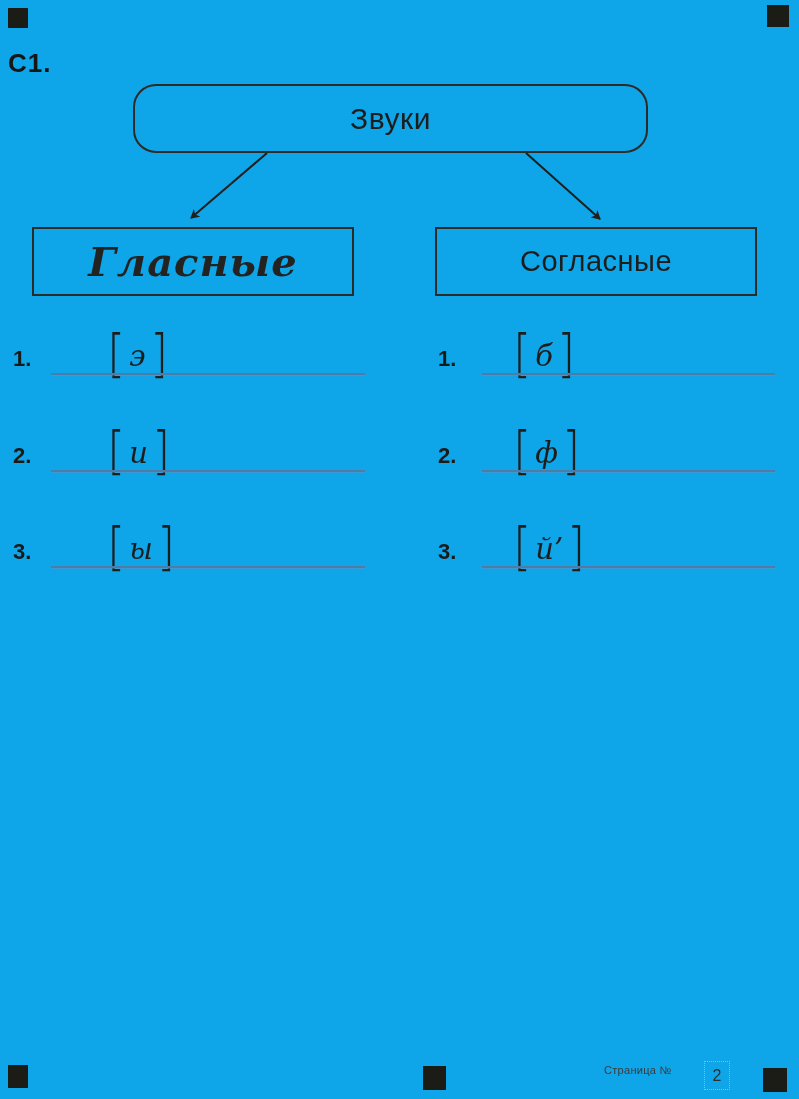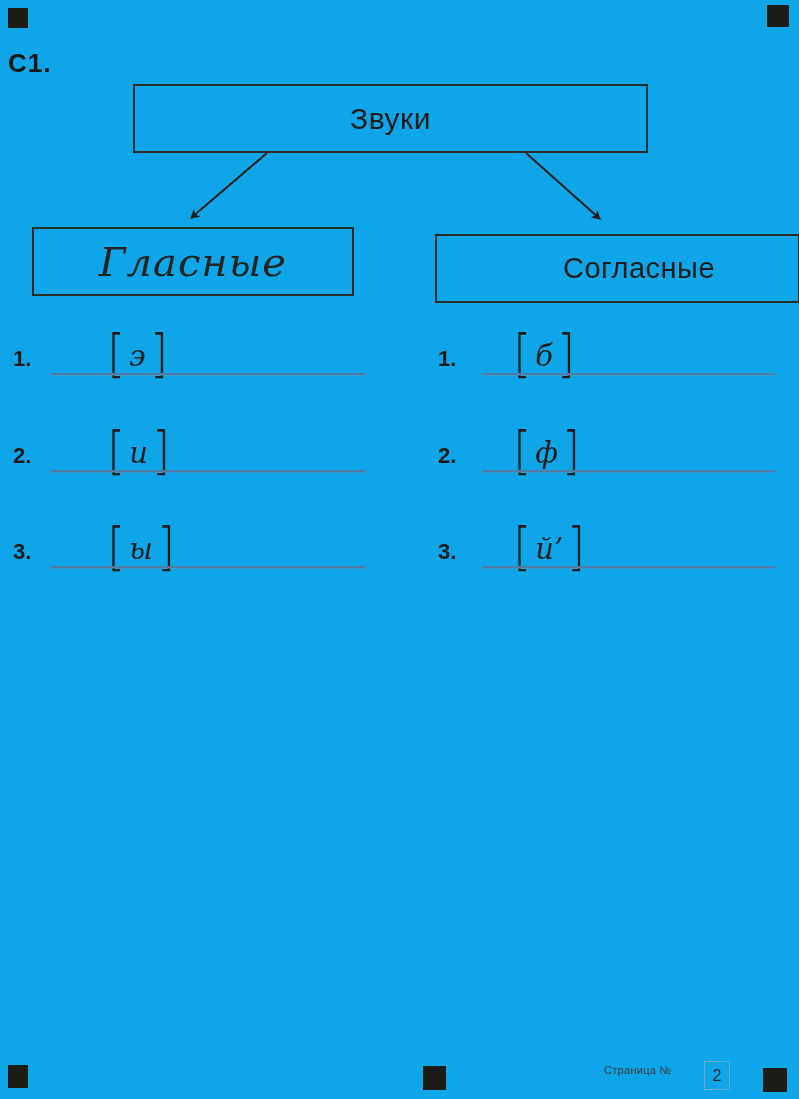--- a/index.html
+++ b/index.html
@@ -19,28 +19,28 @@
   .task-label{
     position:absolute;left:8px;top:48px;
     font-size:26px;font-weight:800;letter-spacing:1px;color:#161614;
   }
 
   
   .box{
     position:absolute;border:2px solid #2b2b28;background:transparent;
     display:flex;align-items:center;justify-content:center;
   }
-  .box.root{left:133px;top:84px;width:511px;height:65px;}
+  .box.root{left:133px;top:84px;width:511px;height:65px;border-radius:23px;}
   .box.root .lbl{font-size:30px;font-weight:500;letter-spacing:.5px;}
   .box.left{left:32px;top:227px;width:318px;height:65px;}
   .box.left .lbl{
     font-family:"DejaVu Serif",serif;font-style:italic;
-    font-size:40px;font-weight:400;letter-spacing:1px;color:#232321;
+    font-size:40px;font-weight:700;letter-spacing:1px;color:#232321;
   }
-  .box.right{left:435px;top:234px;width:318px;height:65px;padding-left:43px;}
+  .box.right{left:435px;top:227px;width:318px;height:65px;}
   .box.right .lbl{font-size:29px;font-weight:500;letter-spacing:.5px;}
 
   .arrows{position:absolute;left:0;top:0;width:799px;height:310px;pointer-events:none;}
 
   
   .row{position:absolute;height:58px;}
   .row.l{left:13px;width:352px;}
   .row.r{left:438px;width:337px;}
   .row.y1{top:317px;}
   .row.y2{top:414px;}

